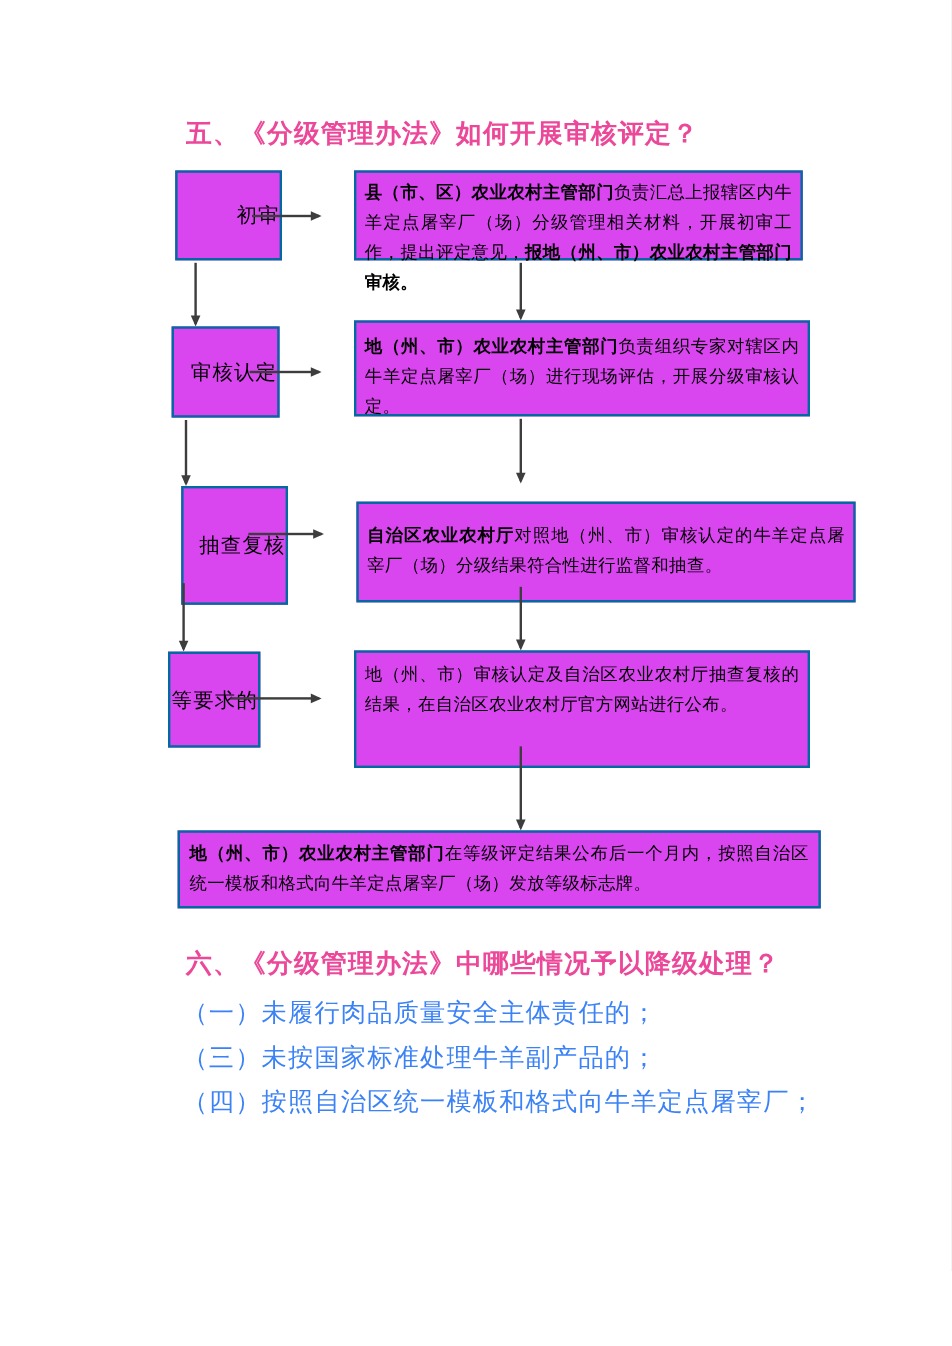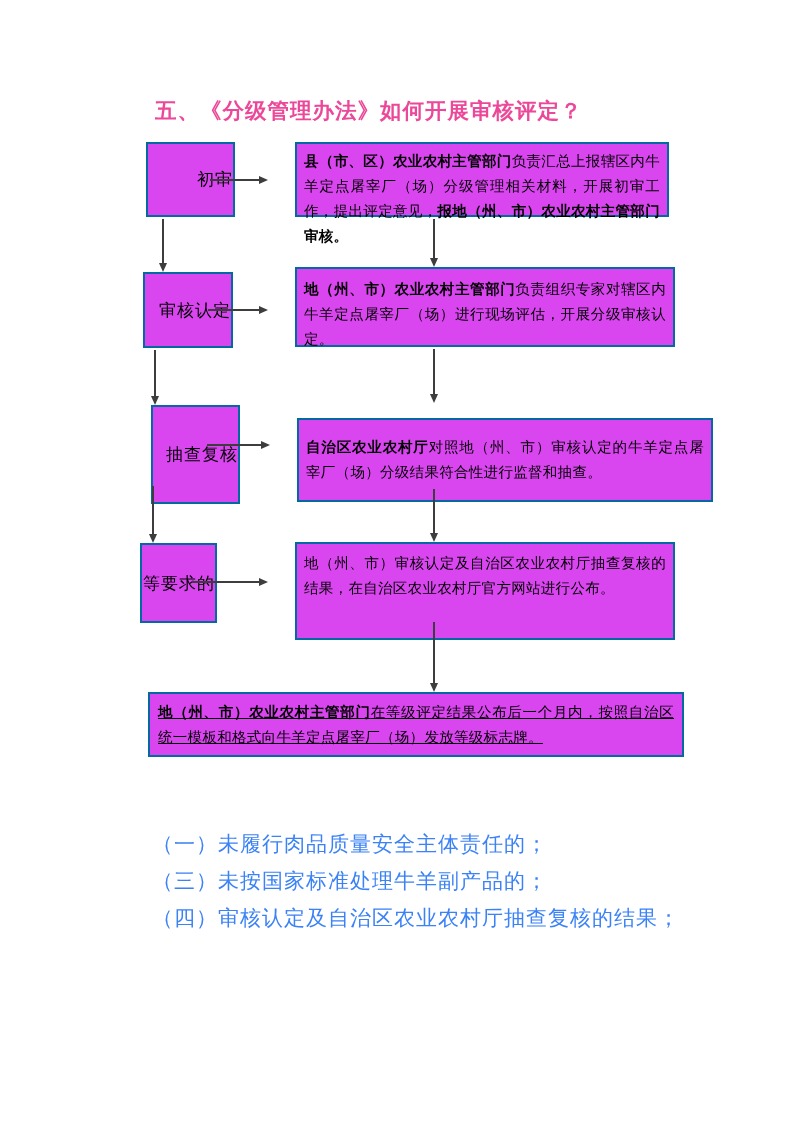--- a/index.html
+++ b/index.html
@@ -125,23 +125,24 @@
     </div>
     <div class="harrow" style="left:192px;top:581px;width:74px;">
         <i class="head"></i>
       </div>
     <div class="fbox desc-box" style="left:268px;top:542px;width:380px;height:98px;padding-top:7px;"><span>地（州、市）审核认定及自治区农业农村厅抽查复核的结果，在自治区农业农村厅官方网站进行公布。</span></div>
 
     <div class="varrow" style="left:433px;top:622px;height:68px;">
         <i class="head"></i>
       </div>
 
-    <div class="fbox desc-box" style="left:121px;top:692px;width:536px;height:65px;padding:6px 8px;text-decoration:underline;"><span class="b">地（州、市）农业农村主管部门</span><span>在等级评定结果公布后一个月内，按照自治区统一模板和格式向牛羊定点屠宰厂（场）发放等级标志牌。</span></div>
+    <div class="fbox desc-box" style="left:121px;top:692px;width:536px;height:65px;padding:6px 8px;"><span class="b">地（州、市）农业农村主管部门</span><span>在等级评定结果公布后一个月内，按照自治区统一模板和格式向牛羊定点屠宰厂（场）发放等级标志牌。</span></div>
   </div>
 
+  <div class="heading" style="left:155px;top:788px;">六、《分级管理办法》中哪些情况予以降级处理？</div>
 
   <div class="list">
     <div class="list-item">（一）未履行肉品质量安全主体责任的；</div>
     <div class="list-item">（三）未按国家标准处理牛羊副产品的；</div>
-    <div class="list-item">（四）审核认定及自治区农业农村厅抽查复核的结果；</div>
+    <div class="list-item">（四）按照自治区统一模板和格式向牛羊定点屠宰厂；</div>
   </div>
 
 </div>
 
 </body></html>

